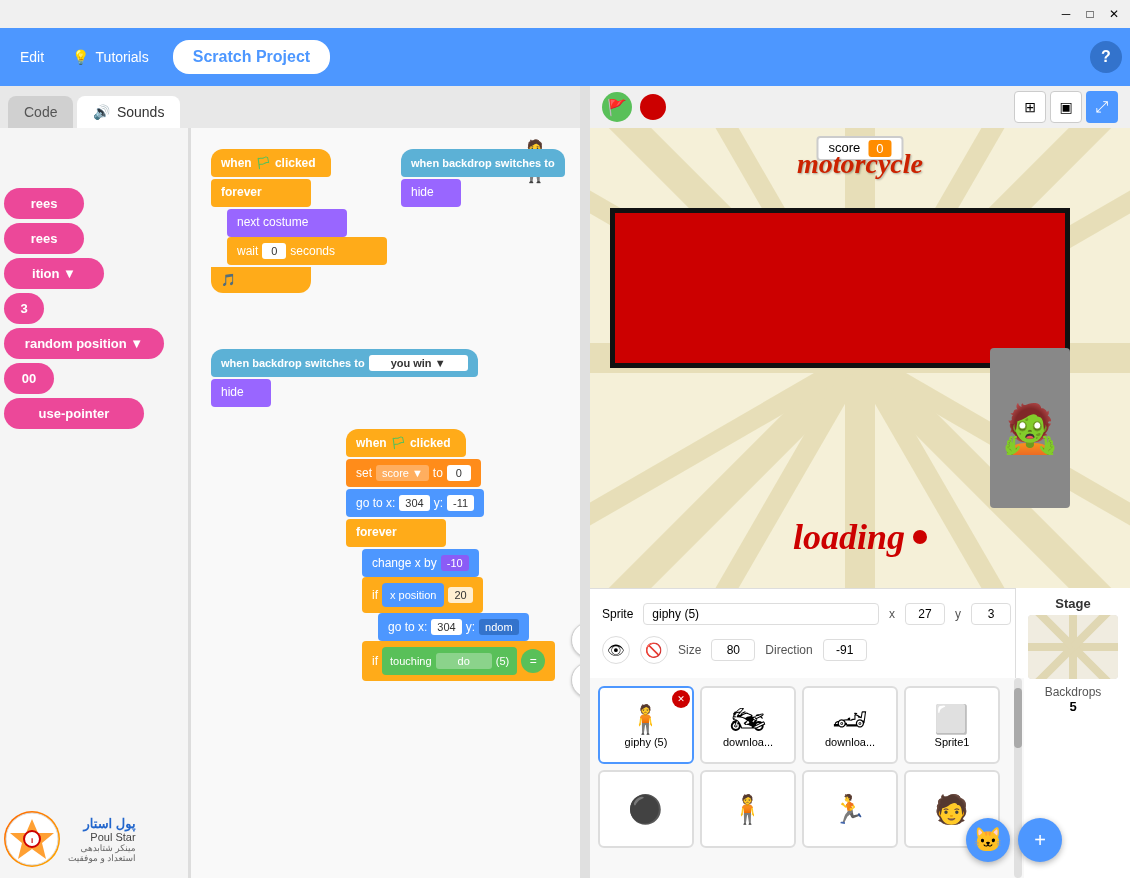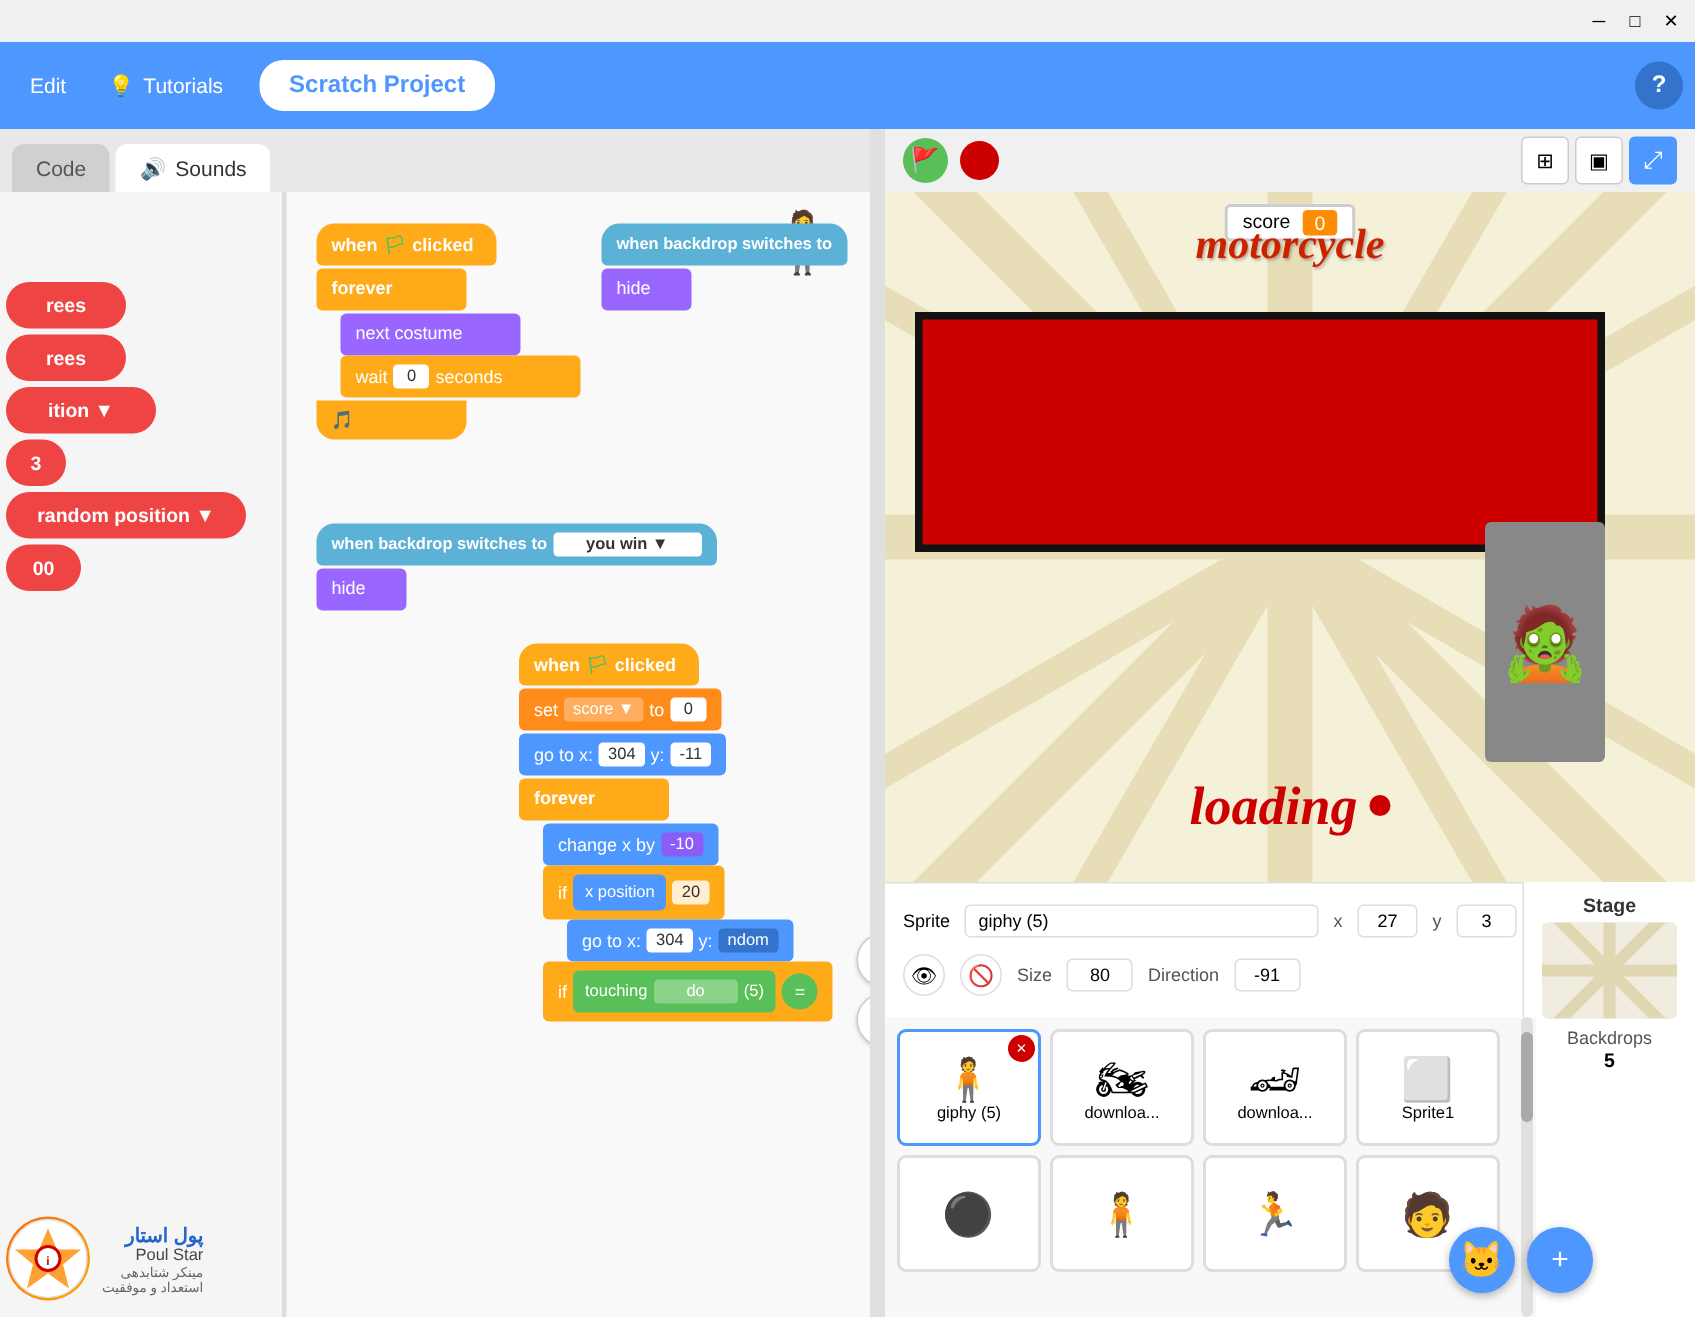--- a/index.html
+++ b/index.html
@@ -48,21 +48,21 @@
 
     
     .left-panel {
       position: absolute; top: 128px; left: 0; width: 190px; height: 750px;
       background: #f5f5f5; overflow: hidden;
     }
     .block-category {
       margin: 4px; padding: 8px 12px; border-radius: 20px; color: white;
       font-size: 13px; font-weight: bold; cursor: pointer; text-align: center;
     }
-    .bc-blue { background: #ef4444; }
+    .bc-blue { background: #ec4899; }
 
     
     .code-area {
       position: absolute; top: 128px; left: 190px; width: 390px; height: 750px;
       background: #f9f9f9; overflow: hidden; border-left: 1px solid #ddd;
     }
 
     .block-input {
       background: white; color: #333; border-radius: 3px; padding: 2px 6px;
       font-size: 11px; min-width: 24px; text-align: center;
@@ -314,20 +314,21 @@
 </div>
 
 <div class="left-panel">
   <div style="margin-top: 60px;">
     <div class="block-category bc-blue" style="width: 80px; margin-bottom: 4px;">rees</div>
     <div class="block-category bc-blue" style="width: 80px; margin-bottom: 4px;">rees</div>
     <div class="block-category bc-blue" style="width: 100px; margin-bottom: 4px;">ition ▼</div>
     <div class="block-category bc-blue" style="width: 40px; margin-bottom: 4px;">3</div>
     <div class="block-category bc-blue" style="width: 160px; margin-bottom: 4px;">random position ▼</div>
     <div class="block-category bc-blue" style="width: 50px; margin-bottom: 4px;">00</div>
+    <div class="block-category bc-blue" style="width: 140px; margin-bottom: 4px;">use-pointer</div>
   </div>
 </div>
 
 <div class="vertical-divider"></div>
 
 <div class="code-area">
   <div class="blocks-container">
 
     <div style="position: absolute; top: 10px; right: 20px; font-size: 40px;">🧍</div>
 

